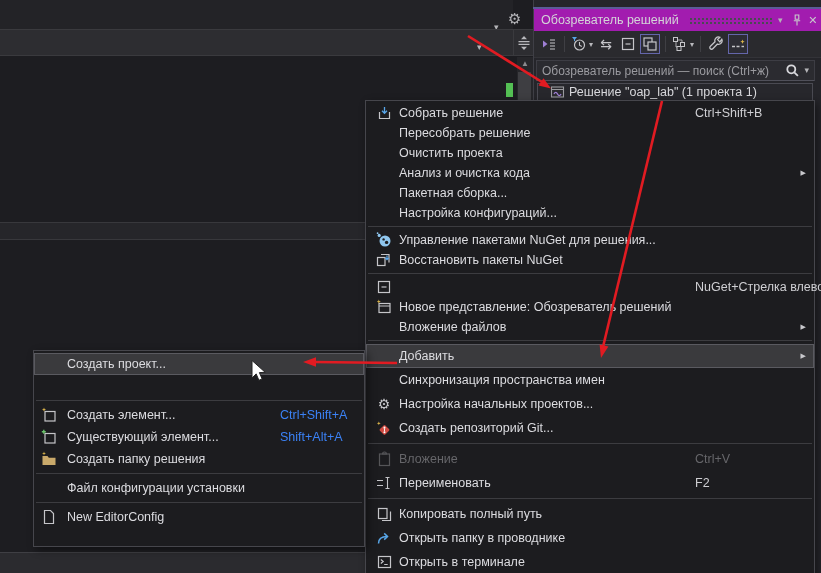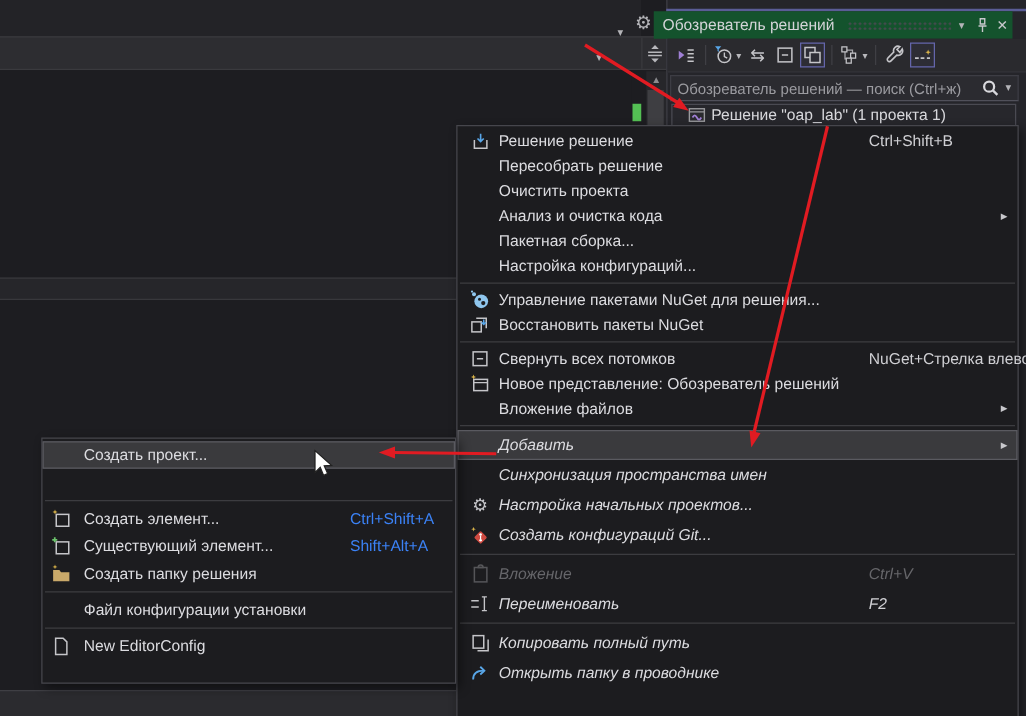--- a/index.html
+++ b/index.html
@@ -19,40 +19,40 @@
   .tiny-chev{color:#b4b4b8;font-size:9px;line-height:1;}
   .gear-glyph{color:#b4b4b8;font-size:15px;line-height:1;}
   .grip-box{left:513px;top:30px;width:20px;height:25px;border-left:1px solid #3a3a3e;display:flex;align-items:center;justify-content:center;box-sizing:border-box;}
   .sb-track{left:517px;top:57px;width:16px;height:43px;background:#26262a;}
   .sb-up{left:519px;top:58px;width:12px;height:11px;color:#8a8a8e;font-size:8px;line-height:11px;text-align:center;}
   .sb-thumb{left:518px;top:72px;width:13px;height:28px;background:#3e3e42;}
   .sb-green{left:506px;top:83px;width:7px;height:14px;background:#54c054;}
   
   .panel{left:533px;top:0;width:288px;height:573px;background:#25252a;border-left:1px solid #3f3f46;box-sizing:border-box;}
   .panel-accent{left:533px;top:7px;width:288px;height:2px;}
-  .p-header{left:523px;top:9px;width:287px;height:22px;background:#14532d;display:flex;align-items:center;}
+  .p-header{left:534px;top:9px;width:287px;height:22px;background:#a21caf;display:flex;align-items:center;}
   .p-title{color:#d4d4d8;font-size:12.5px;margin-left:7px;white-space:nowrap;}
   .p-dots{width:92px;height:7px;margin-left:10px;background-image:radial-gradient(#4a4a52 1px,transparent 1.1px);background-size:4px 4px;}
   .hbtn{width:18px;height:16px;display:flex;align-items:center;justify-content:center;color:#c8c8cc;}
   .p-toolbar{left:534px;top:31px;width:287px;height:27px;background:#2a2a2e;display:flex;align-items:center;padding-left:4px;box-sizing:border-box;border-bottom:1px solid #333338;}
   .tbtn{height:20px;min-width:20px;display:flex;align-items:center;justify-content:center;border:1px solid transparent;box-sizing:border-box;margin:0 1px;}
   .tbtn.tactive{border-color:#6466ab;background:#2d2d35;}
   .tsep{width:1px;height:16px;background:#3f3f44;margin:0 4px;}
   .tchev{color:#b8b8bc;font-size:8px;margin-left:2px;}
   .search{left:536px;top:60px;width:279px;height:21px;background:#2b2b30;border:1px solid #3d3d44;border-bottom-color:#50505a;box-sizing:border-box;display:flex;align-items:center;}
   .search-text{color:#9b9ba0;font-size:12px;margin-left:5px;white-space:nowrap;flex:1;}
   .sol-row{left:537px;top:83px;width:276px;height:18px;border:1px solid #4a4a52;box-sizing:border-box;display:flex;align-items:center;background:#27272c;}
   .sol-label{color:#d8d8dc;font-size:12.5px;margin-left:4px;white-space:nowrap;}
   
   .menu{background:#1c1c1f;border:1px solid #46464c;box-sizing:border-box;box-shadow:3px 3px 8px rgba(0,0,0,.45);padding-top:2px;z-index:5;}
   .rmenu{left:365px;top:100px;width:450px;height:478px;}
   .smenu{left:33px;top:350px;width:332px;height:197px;}
   .mi{position:relative;display:flex;align-items:center;border:1px solid transparent;box-sizing:border-box;}
   .ra{height:20px;}
-  .rb{height:24px;font-style:italic;}
+  .rb{height:24px;}
   .sr{height:22px;}
   .mi.hl{background:#3a3a3d;border-color:#5a5a60;}
   .mic{width:16px;height:16px;margin-left:9px;margin-right:7px;flex:none;display:flex;align-items:center;justify-content:center;}
   .smenu .mic{margin-left:6px;margin-right:10px;}
   .lbl{color:#dcdce0;font-size:12.5px;white-space:nowrap;}
   .msc{position:absolute;left:328px;color:#cfcfd3;font-size:12.5px;white-space:nowrap;}
   .ssc{position:absolute;left:245px;color:#3b82f6;font-size:12.5px;white-space:nowrap;}
   .mar{position:absolute;right:7px;top:50%;transform:translateY(-50%);font-size:7px;color:#c8c8cc;}
   .msep{height:1px;background:#3c3c40;margin:3px 2px;}
   .mi.dis .lbl,.mi.dis .msc{color:#66666a;}
@@ -179,21 +179,21 @@
 </div>
 
 <div class="abs menu rmenu">
   <div class="mi ra">
     <span class="mic">
       <svg width="15" height="15" viewBox="0 0 15 15">
           <path d="M2.5 6v6.5h10V6" fill="none" stroke="#c5c5c9" stroke-width="1.2"></path>
           <path d="M7.5 1v6M5 4.8L7.5 7.3 10 4.8" fill="none" stroke="#58a6e8" stroke-width="1.3"></path>
         </svg>
     </span>
-    <span class="lbl">Решение решение</span>
+    <span class="lbl">Собрать решение</span>
     <span class="msc">Ctrl+Shift+B</span>
   </div>
   <div class="mi ra">
     <span class="mic"></span>
       <span class="lbl">Пересобрать решение</span>
   </div>
   <div class="mi ra">
     <span class="mic"></span>
       <span class="lbl">Очистить проекта</span>
   </div>
@@ -234,21 +234,20 @@
     <span class="lbl">Восстановить пакеты NuGet</span>
   </div>
   <div class="msep"></div>
   <div class="mi ra">
     <span class="mic">
       <svg width="14" height="14" viewBox="0 0 14 14">
           <rect x="1.5" y="1.5" width="11" height="11" fill="none" stroke="#c5c5c9" stroke-width="1.2"></rect>
           <path d="M4.5 7h5" stroke="#c5c5c9" stroke-width="1.2"></path>
         </svg>
     </span>
-    <span class="lbl">Свернуть всех потомков</span>
     <span class="msc">NuGet+Стрелка влево</span>
   </div>
   <div class="mi ra">
     <span class="mic">
       <svg width="16" height="16" viewBox="0 0 16 16">
           <rect x="3" y="4.5" width="11" height="9" fill="none" stroke="#c5c5c9" stroke-width="1.2"></rect>
           <path d="M3 7h11" stroke="#c5c5c9" stroke-width="1"></path>
           <path d="M2.8 0.6l.55 1.45L4.8 2.6l-1.45.55L2.8 4.6l-.55-1.45L.8 2.6l1.45-.55z" fill="#d9b34a"></path>
         </svg>
     </span>
@@ -278,21 +277,21 @@
       <svg width="17" height="17" viewBox="0 0 17 17">
           <g transform="rotate(45 9 10)">
             <rect x="5" y="6" width="8" height="8" rx="1.2" fill="#cf4a41"></rect>
           </g>
           <circle cx="9" cy="7.6" r="1.1" fill="#fff"></circle>
           <circle cx="9" cy="12.4" r="1.1" fill="#fff"></circle>
           <path d="M9 8.6v2.8" stroke="#fff" stroke-width="1"></path>
           <path d="M3 1l.5 1.4L5 3l-1.5.6L3 5l-.5-1.4L1 3l1.5-.6z" fill="#d9b34a"></path>
         </svg>
     </span>
-    <span class="lbl">Создать конфигураций Git...</span>
+    <span class="lbl">Создать репозиторий Git...</span>
   </div>
   <div class="msep"></div>
   <div class="mi rb dis">
     <span class="mic">
       <svg width="15" height="16" viewBox="0 0 15 16">
           <rect x="2.5" y="3" width="10" height="11.5" fill="none" stroke="#9a9a9e" stroke-width="1.2"></rect>
           <path d="M5.5 3a2 2 0 0 1 4 0z" fill="none" stroke="#9a9a9e" stroke-width="1.1"></path>
         </svg>
     </span>
     <span class="lbl">Вложение</span>
@@ -319,20 +318,29 @@
     <span class="lbl">Копировать полный путь</span>
   </div>
   <div class="mi rb">
     <span class="mic">
       <svg width="16" height="15" viewBox="0 0 16 15">
           <path d="M2.5 12.5c0-5 3.2-7 8.5-7" fill="none" stroke="#58a6e8" stroke-width="1.5"></path>
           <path d="M8.2 2.4L11.5 5.5l-3.3 3.1" fill="none" stroke="#58a6e8" stroke-width="1.5"></path>
         </svg>
     </span>
     <span class="lbl">Открыть папку в проводнике</span>
+  </div>
+  <div class="mi rb">
+    <span class="mic">
+      <svg width="15" height="14" viewBox="0 0 15 14">
+          <rect x="1.5" y="1.5" width="12" height="11" fill="none" stroke="#c5c5c9" stroke-width="1.2"></rect>
+          <path d="M3.8 4.5l2.4 2-2.4 2M7.2 9.5h3.5" fill="none" stroke="#c5c5c9" stroke-width="1.2"></path>
+        </svg>
+    </span>
+    <span class="lbl">Открыть в терминале</span>
   </div>
 </div>
 
 <div class="abs menu smenu">
   <div class="mi sr hl">
     <span class="mic"></span>
       <span class="lbl">Создать проект...</span>
   </div>
   <div class="mi sr">
     <span class="mic"></span>

